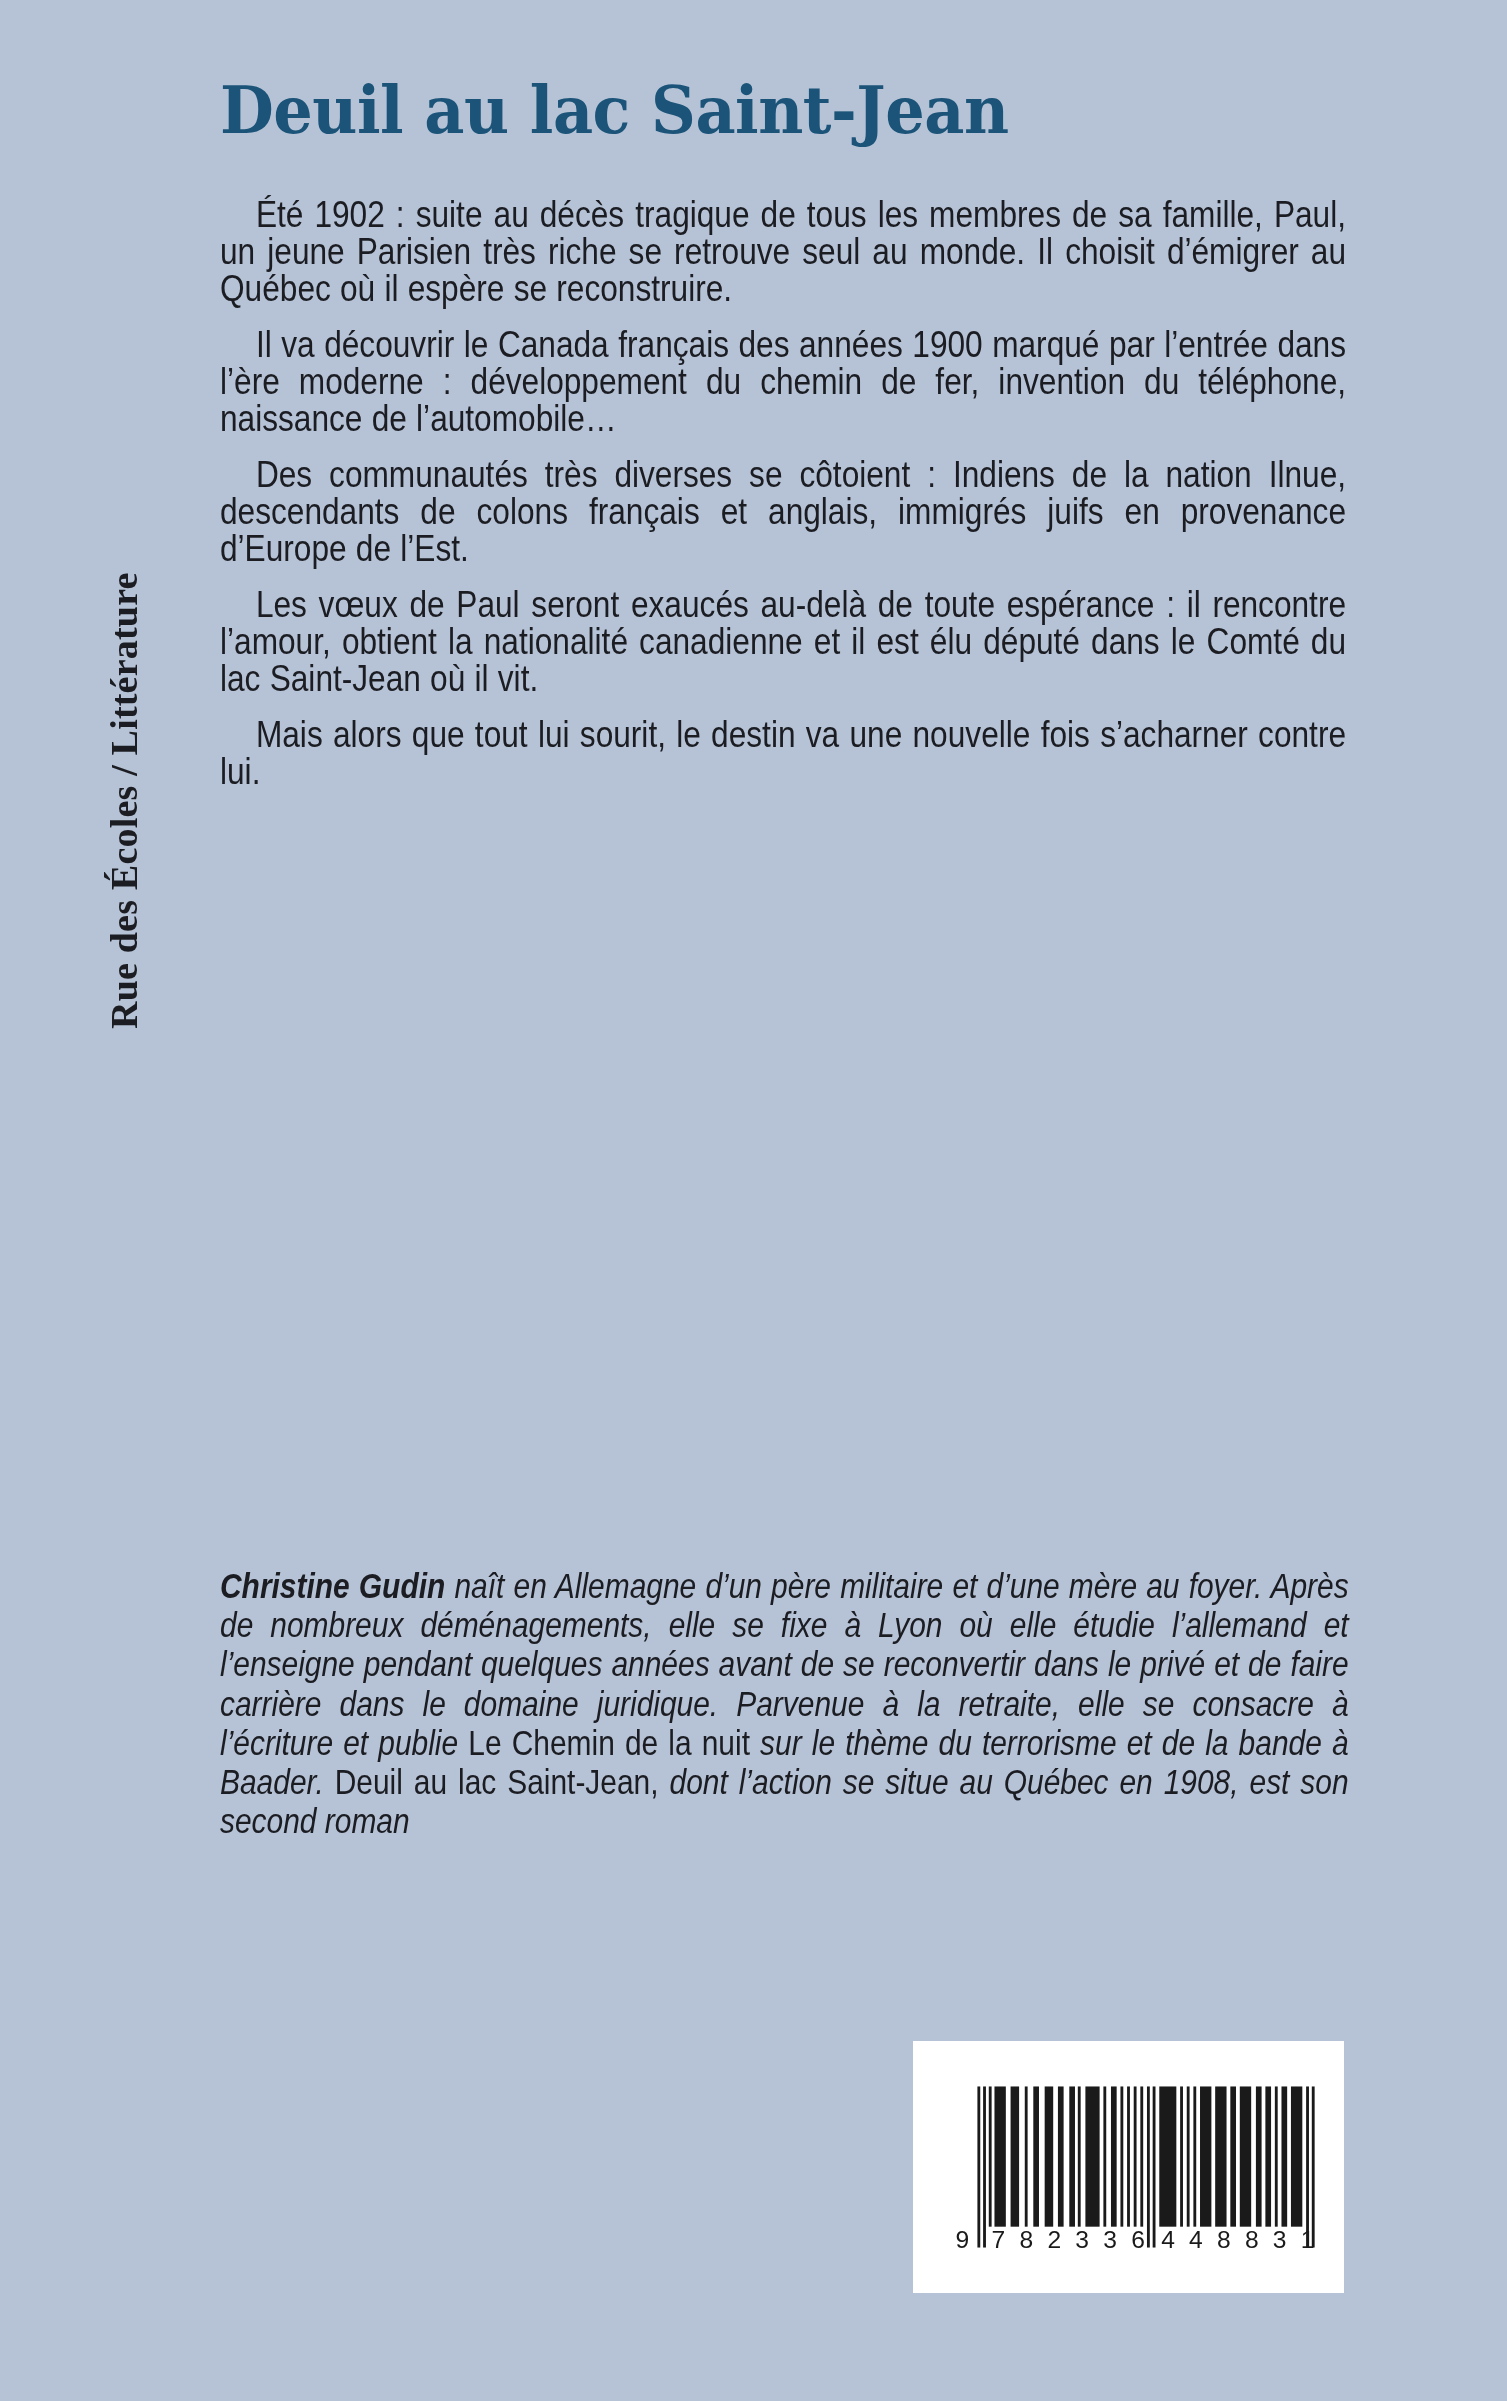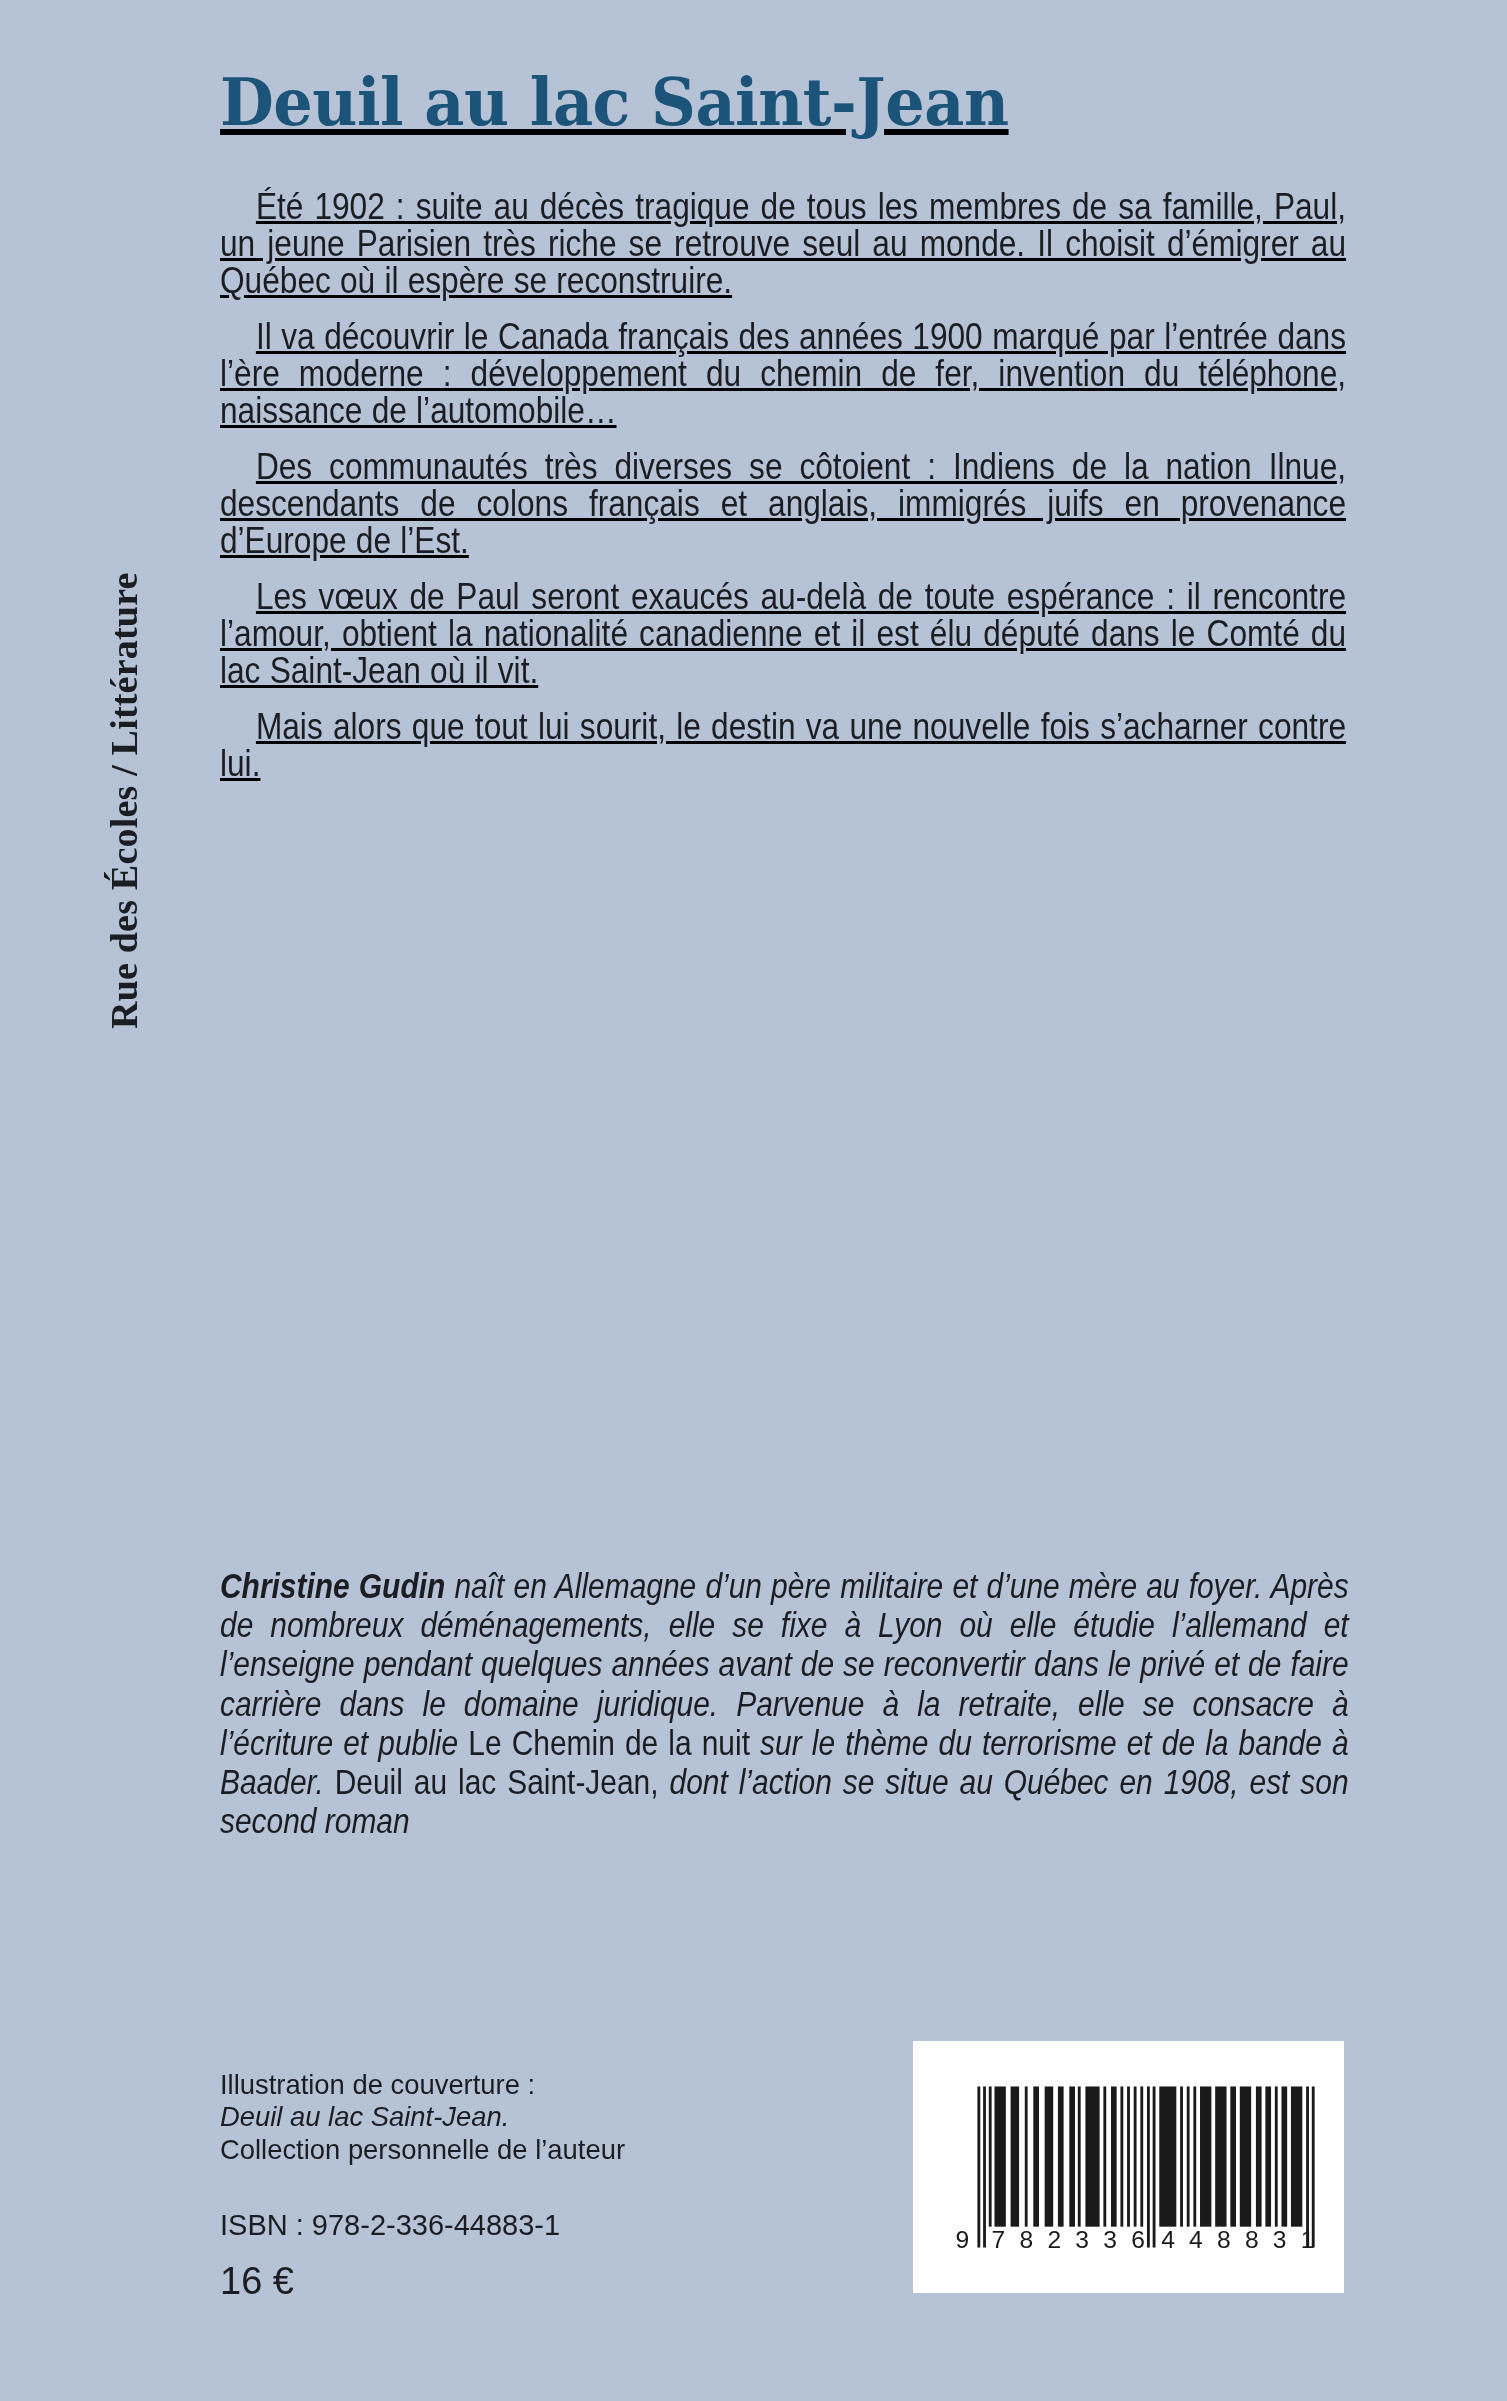--- a/index.html
+++ b/index.html
@@ -46,23 +46,22 @@
     left: 50%;
     margin-left: -293px;
     width: 644px;
     text-align: left;
   }
 
   
   .content {
     position: absolute;
     left: 220px;
-    top: 68px;
+    top: 76px;
     width: 1126px;
-    text-decoration: underline;
   }
 
   .book-title {
     font-family: "DejaVu Serif", "Liberation Serif", serif;
     font-weight: bold;
     font-size: 66px;
     line-height: 1.05;
     color: #1b5478;
     letter-spacing: -0.5px;
     margin: 0 0 51px 0;
@@ -175,27 +174,20 @@
       <p>Il va découvrir le Canada français des années 1900 marqué par l’entrée dans l’ère moderne : développement du chemin de fer, invention du téléphone, naissance de l’automobile…</p>
       <p>Des communautés très diverses se côtoient : Indiens de la nation Ilnue, descendants de colons français et anglais, immigrés juifs en provenance d’Europe de l’Est.</p>
       <p>Les vœux de Paul seront exaucés au-delà de toute espérance : il rencontre l’amour, obtient la nationalité canadienne et il est élu député dans le Comté du lac Saint-Jean où il vit.</p>
       <p>Mais alors que tout lui sourit, le destin va une nouvelle fois s’acharner contre lui.</p>
     </div>
 
   </div>
 
   <div class="bio"><b>Christine Gudin</b><span> naît en Allemagne d’un père militaire et d’une mère au foyer. Après de nombreux déménagements, elle se fixe à Lyon où elle étudie l’allemand et l’enseigne pendant quelques années avant de se reconvertir dans le privé et de faire carrière dans le domaine juridique. Parvenue à la retraite, elle se consacre à l’écriture et publie </span><span class="upright">Le Chemin de la nuit</span><span> sur le thème du terrorisme et de la bande à Baader. </span><span class="upright">Deuil au lac Saint-Jean,</span><span> dont l’action se situe au Québec en 1908, est son second roman</span></div>
 
-  <div class="colophon">
-    <span class="credit-line">Illustration de couverture :</span>
-    <span class="credit-title">Deuil au lac Saint-Jean.</span>
-    <span class="credit-line">Collection personnelle de l’auteur</span>
-    <span class="isbn">ISBN : 978-2-336-44883-1</span>
-    <span class="price">16 €</span>
-  </div>
 
   <div class="barcode-box">
     <svg viewBox="0 0 455 266" preserveAspectRatio="none">
       <rect x="0" y="0" width="455" height="266" fill="#ffffff"></rect>
       <g fill="#1a1a1a">
 
         <rect x="68" y="48" width="3" height="170"></rect>
         <rect x="74" y="48" width="3" height="170"></rect>
 
         <rect x="80" y="48" width="3" height="148"></rect>

